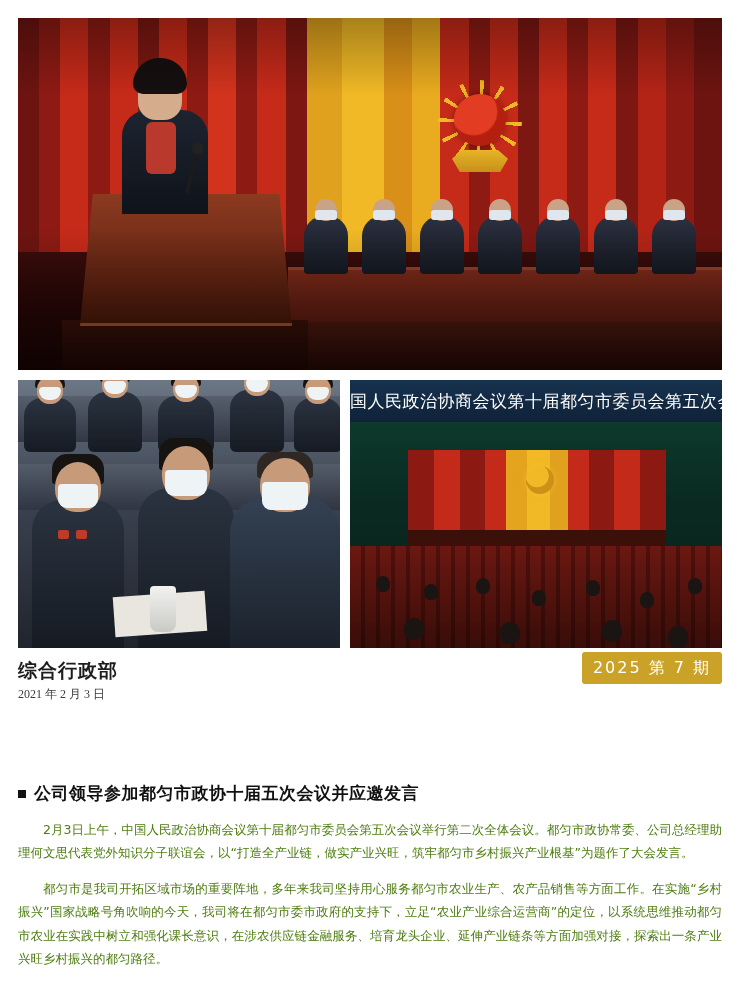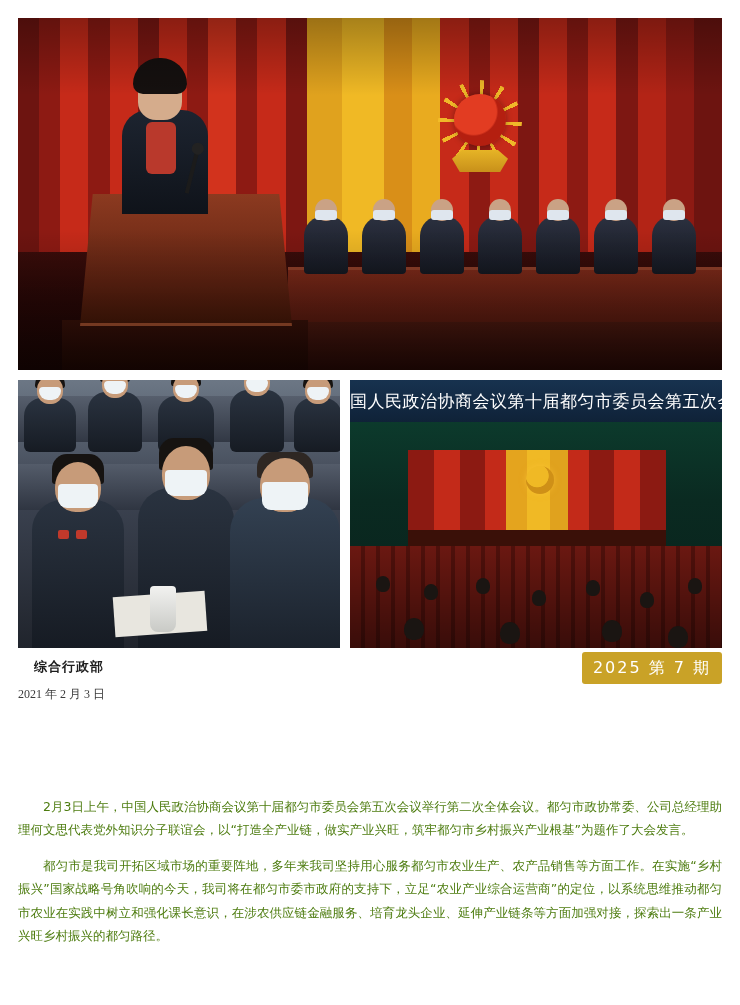--- a/index.html
+++ b/index.html
@@ -383,23 +383,23 @@
   .photo-right .head {
     position: absolute;
     width: 14px; height: 16px;
     border-radius: 50% 50% 42% 42%;
     background: #1a1512;
   }
 
   
   .dept {
     position: absolute;
-    left: 34px;
+    left: 18px;
     top: 658px;
-    font-size: 13px;
+    font-size: 19px;
     font-weight: bold;
     color: #1d1d1d;
     font-family: "DejaVu Sans", sans-serif;
     letter-spacing: 1px;
   }
   .issue-date {
     position: absolute;
     left: 18px;
     top: 686px;
     font-size: 12px;
@@ -564,17 +564,21 @@
     <div class="head" style="left:318px; top:246px; width:20px; height:22px;"></div>
 
     <div class="banner">国人民政治协商会议第十届都匀市委员会第五次会议</div>
   </div>
 
   <div class="dept">综合行政部</div>
   <div class="issue-date">2021 年 2 月 3 日</div>
   <div class="issue-badge">2025  第 7 期</div>
 
   <div class="article">
+    <div class="headline">
+      <span class="bullet"></span>
+      <span>公司领导参加都匀市政协十届五次会议并应邀发言</span>
+    </div>
     <p class="para">2月3日上午，中国人民政治协商会议第十届都匀市委员会第五次会议举行第二次全体会议。都匀市政协常委、公司总经理助理何文思代表党外知识分子联谊会，以“打造全产业链，做实产业兴旺，筑牢都匀市乡村振兴产业根基”为题作了大会发言。</p>
     <p class="para">都匀市是我司开拓区域市场的重要阵地，多年来我司坚持用心服务都匀市农业生产、农产品销售等方面工作。在实施“乡村振兴”国家战略号角吹响的今天，我司将在都匀市委市政府的支持下，立足“农业产业综合运营商”的定位，以系统思维推动都匀市农业在实践中树立和强化课长意识，在涉农供应链金融服务、培育龙头企业、延伸产业链条等方面加强对接，探索出一条产业兴旺乡村振兴的都匀路径。</p>
   </div>
 
 </div>
 
 </body></html>

